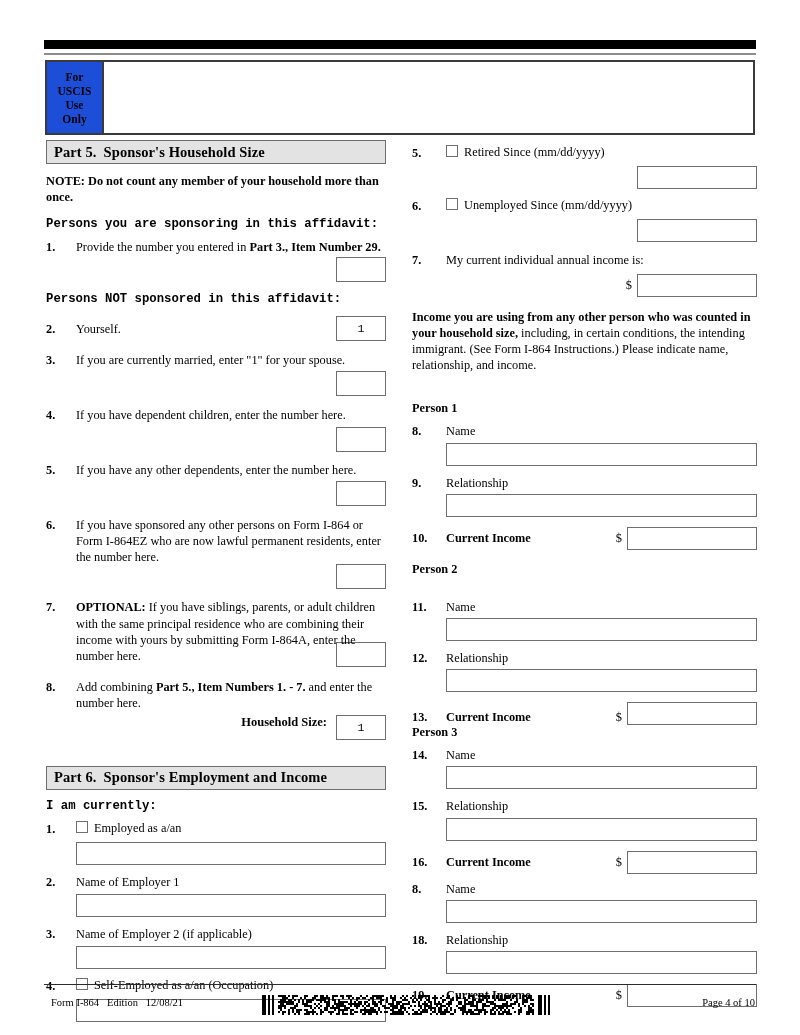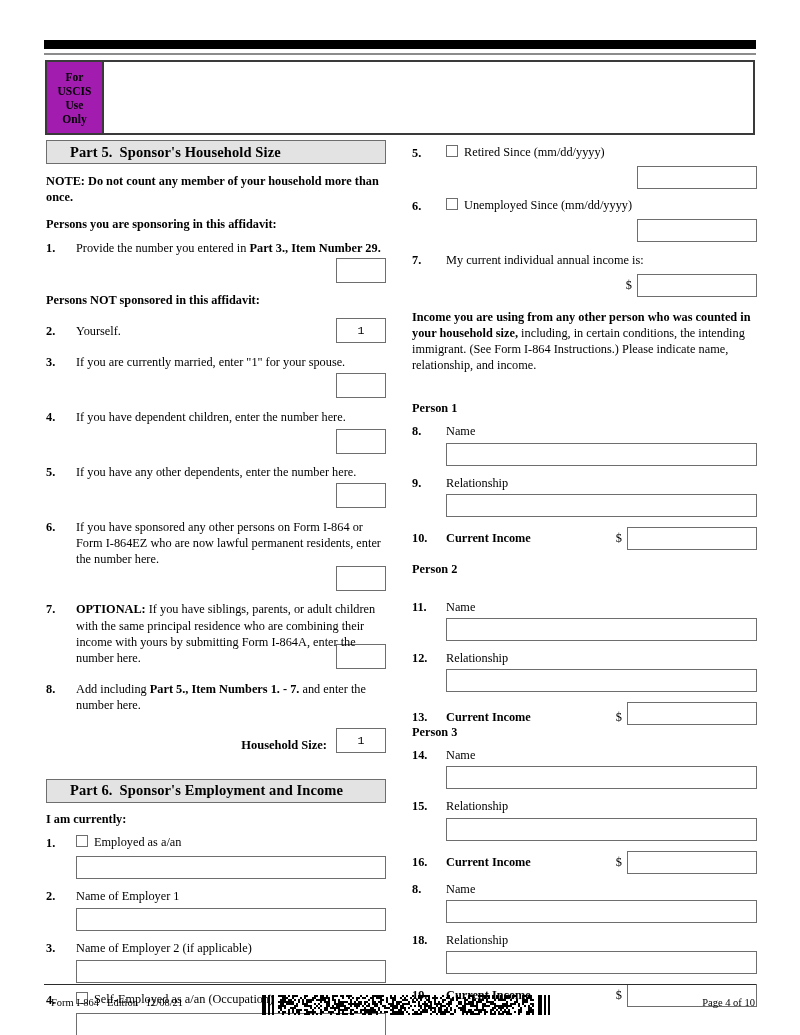--- a/index.html
+++ b/index.html
@@ -40,21 +40,21 @@
   .uscis-wrap {
     position: absolute;
     left: 45px; top: 60px;
     width: 710px; height: 75px;
     border: 2px solid #3a3a3a;
     box-sizing: border-box;
     display: flex;
   }
   .uscis-label {
     width: 57px;
-    background: #a21caf;
+    background: #1d4ed8;
     border-right: 2px solid #3a3a3a;
     box-sizing: border-box;
     display: flex;
     flex-direction: column;
     align-items: center;
     justify-content: center;
     font-weight: bold;
     font-size: 11.5px;
     line-height: 14px;
   }
@@ -73,38 +73,39 @@
   }
 
   
   .part-header {
     border: 1px solid #6e6e6e;
     background: #e3e3e3;
     box-sizing: border-box;
     height: 24px;
     display: flex;
     align-items: center;
-    padding-left: 23px;
+    padding-left: 7px;
     font-weight: bold;
     font-size: 14.5px;
     letter-spacing: 0.1px;
   }
   .part-header .part-num { margin-right: 7px; }
 
   
   .note {
     font-weight: bold;
     font-size: 12.3px;
     line-height: 16px;
     margin-top: 9px;
   }
   .subhead {
     font-weight: bold;
     font-size: 12.3px;
     margin-top: 12px;
+    font-family: Liberation Mono, monospace;
   }
   .para {
     font-size: 12.3px;
     line-height: 16.2px;
   }
   .para b { font-weight: bold; }
 
   
   .row {
     position: relative;
@@ -294,25 +295,25 @@
         <b>OPTIONAL:</b><span>  If you have siblings, parents, or adult children with the same principal residence who are combining their income with yours by submitting Form I-864A, enter the number here.</span>
       </div>
     </div>
     <div class="box-right" style="margin-top:-22px;">
       <div class="box-small"></div>
     </div>
 
     <div class="row" style="margin-top:12px;">
       <div class="num">8.</div>
       <div class="txt">
-        <span>Add including </span><b>Part 5., Item Numbers 1. - 7.</b><span> and enter the number here.</span>
+        <span>Add combining </span><b>Part 5., Item Numbers 1. - 7.</b><span> and enter the number here.</span>
       </div>
     </div>
 
-    <div style="display:flex; align-items:flex-end; justify-content:flex-end; margin-top:14px;">
+    <div style="display:flex; align-items:flex-start; justify-content:flex-end; margin-top:3px;">
       <span class="hh-label">Household Size:</span>
       <div class="box-small">1</div>
     </div>
 
     <div class="part-header" style="margin-top:26px;">
       <span class="part-num">Part 6.</span>
       <span>Sponsor's Employment and Income</span>
     </div>
 
     <div class="subhead" style="margin-top:9px;">I am currently:</div>

